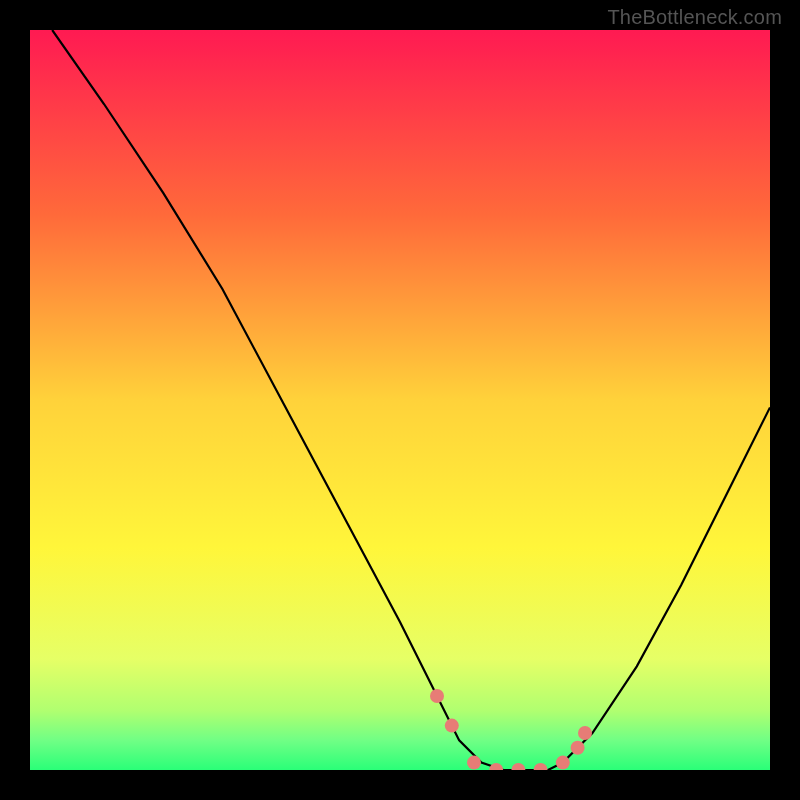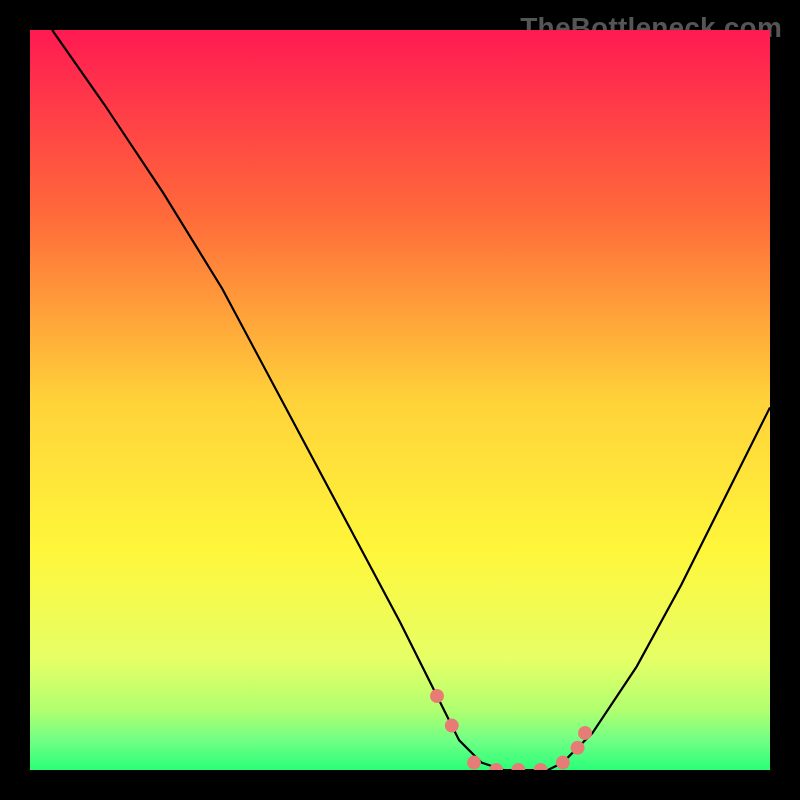--- a/index.html
+++ b/index.html
@@ -6,25 +6,25 @@
     margin: 0;
     padding: 0;
     width: 800px;
     height: 800px;
     background: #000;
     position: relative;
     font-family: Arial, sans-serif;
   }
   .watermark {
     position: absolute;
-    top: 12px;
+    top: 6px;
     right: 18px;
     color: #555;
-    font-size: 28px;
-    font-weight: 700;
+    font-size: 20px;
+    font-weight: 400;
     letter-spacing: 0.2px;
   }
   .chart-frame {
     position: absolute;
     left: 30px;
     top: 30px;
     width: 740px;
     height: 740px;
     background: #000;
   }

